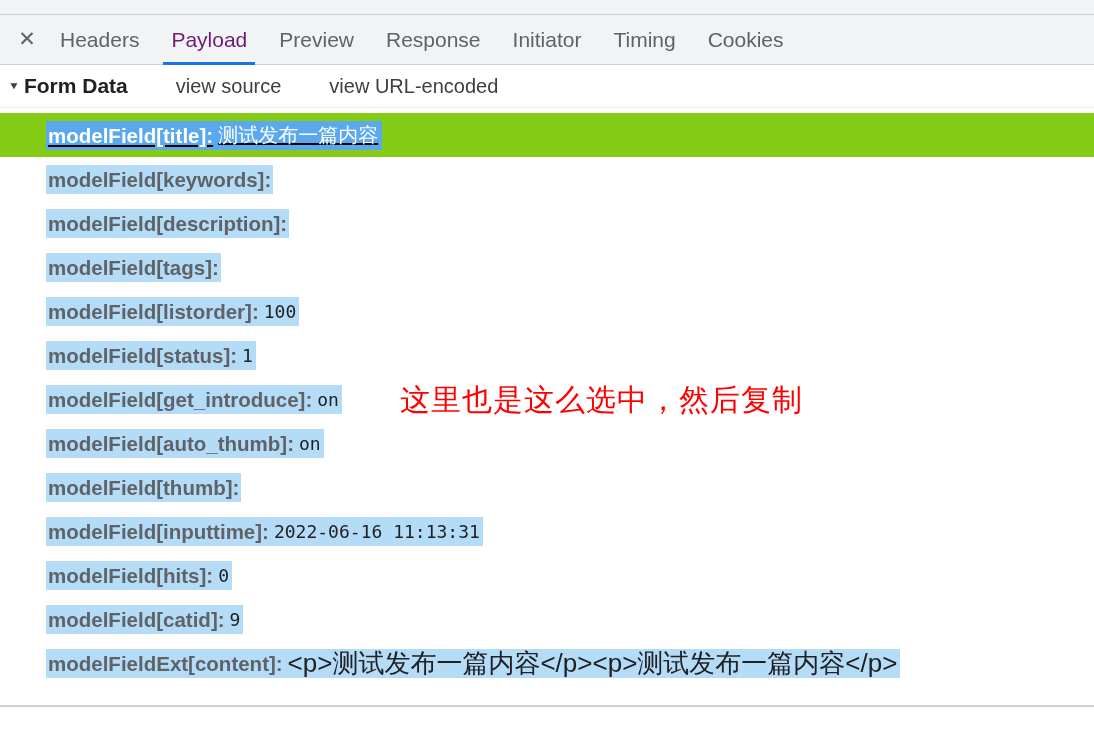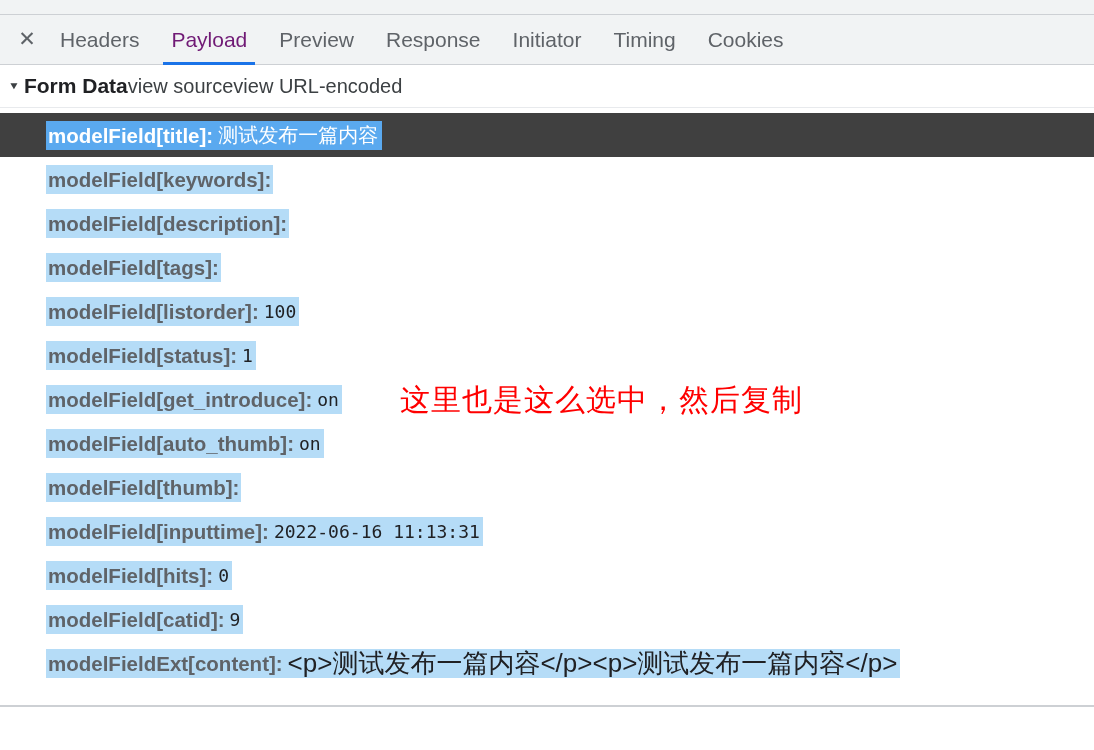--- a/index.html
+++ b/index.html
@@ -87,38 +87,40 @@
   }
   .fd-title {
     font-size: 21px;
     font-weight: bold;
     color: #202124;
     white-space: nowrap;
   }
   .fd-link {
     font-size: 20px;
     color: #3c4043;
+    margin-left: 48px;
     cursor: pointer;
     white-space: nowrap;
   }
 
   
   .fd-list {
     position: relative;
     padding-top: 5px;
   }
   .fd-row {
     height: 44px;
     display: flex;
     align-items: center;
     position: relative;
     white-space: nowrap;
   }
   .fd-row.row-selected {
-    background: #404040;
+    background: #84cc16;
+    text-decoration: underline;
   }
   .fd-key {
     display: inline-block;
     font-size: 20.5px;
     font-weight: bold;
     color: #5f6368;
     background: #b5dcf7;
     line-height: 29px;
     height: 29px;
     padding: 0 2px;

